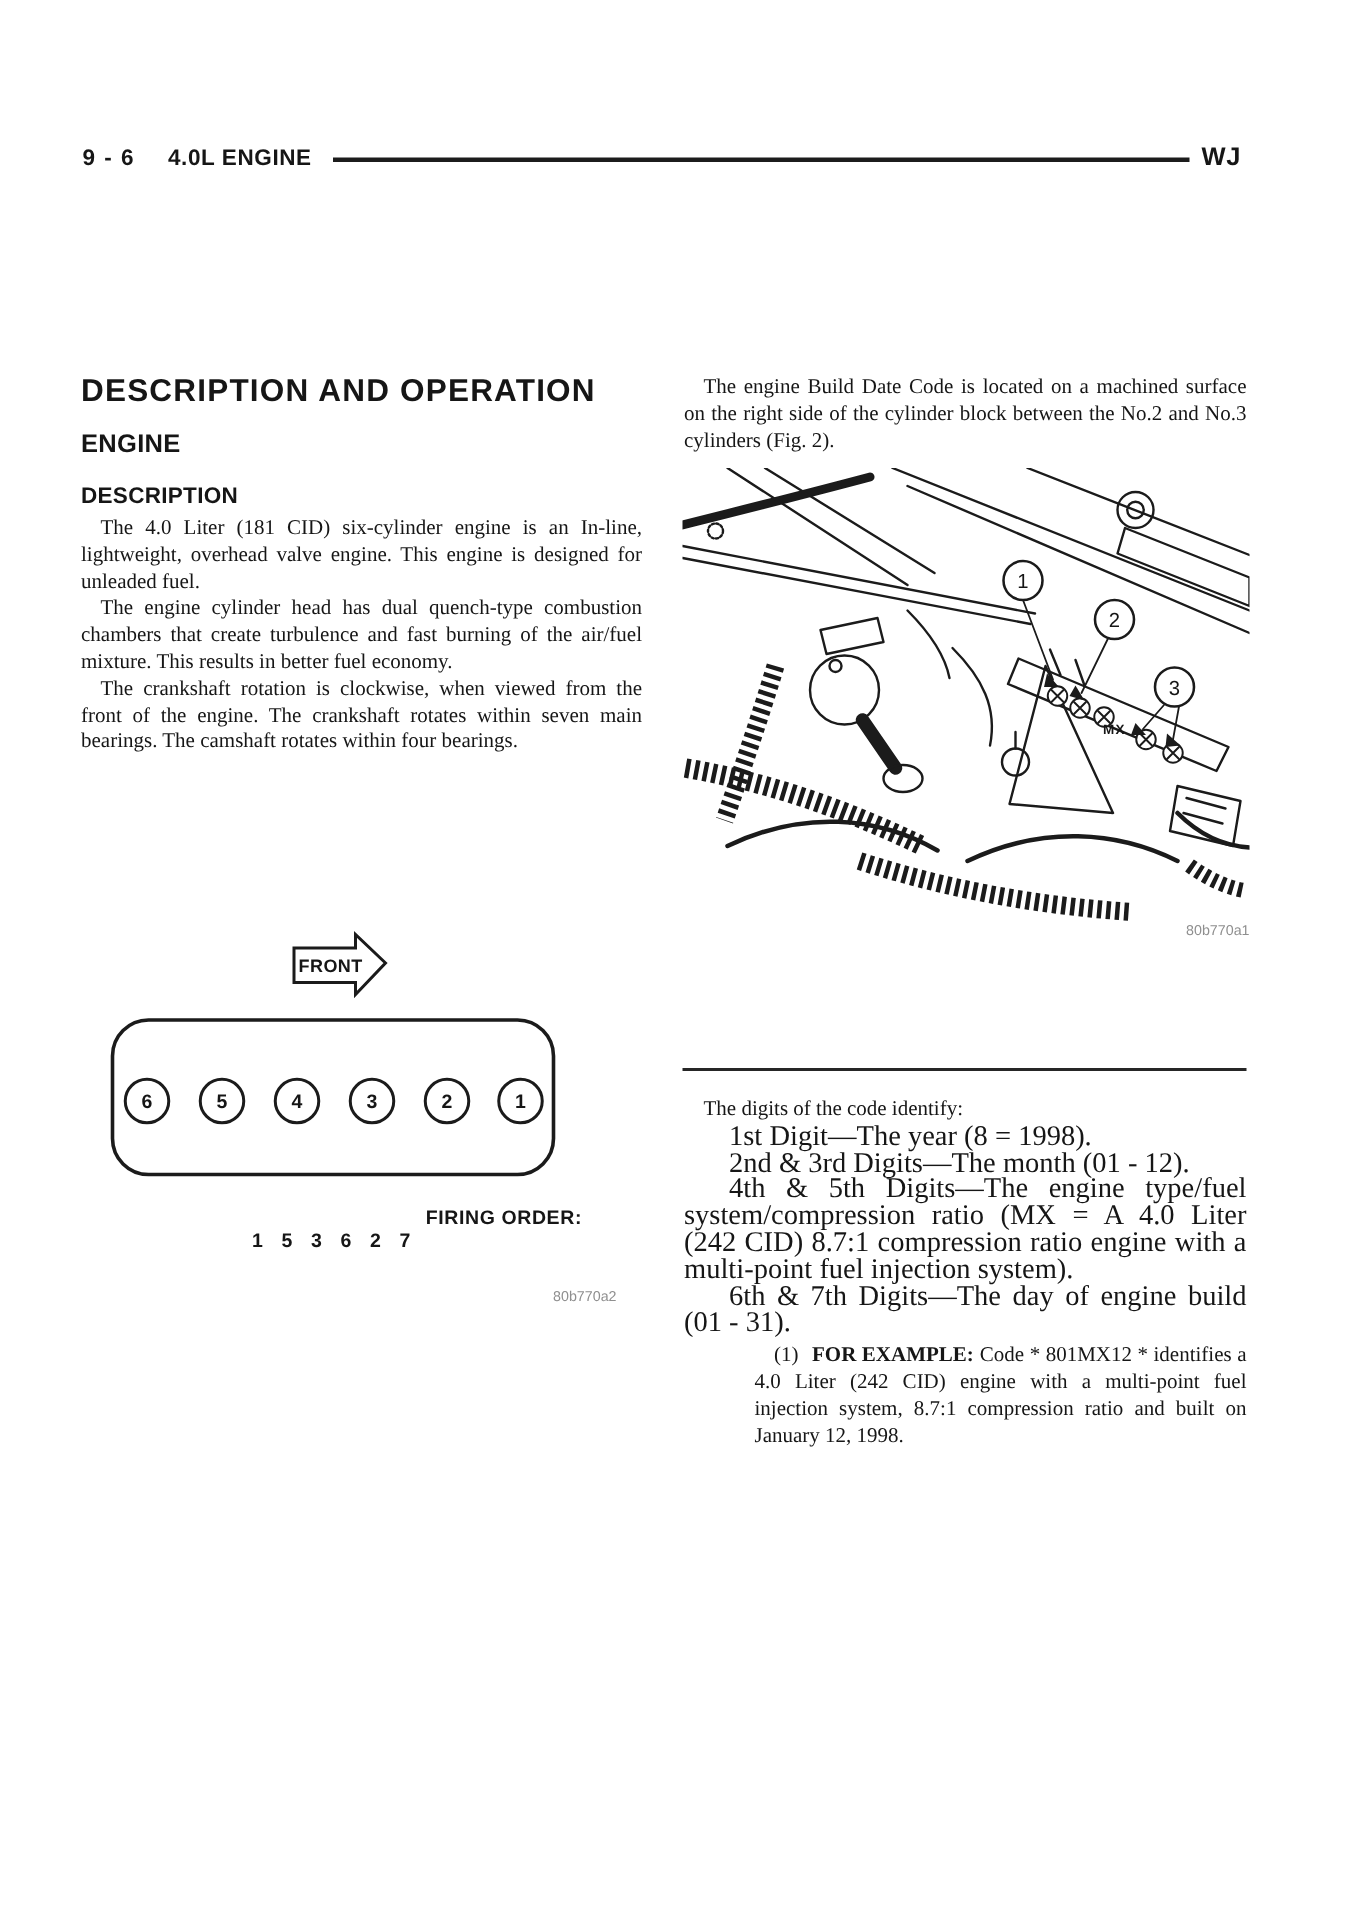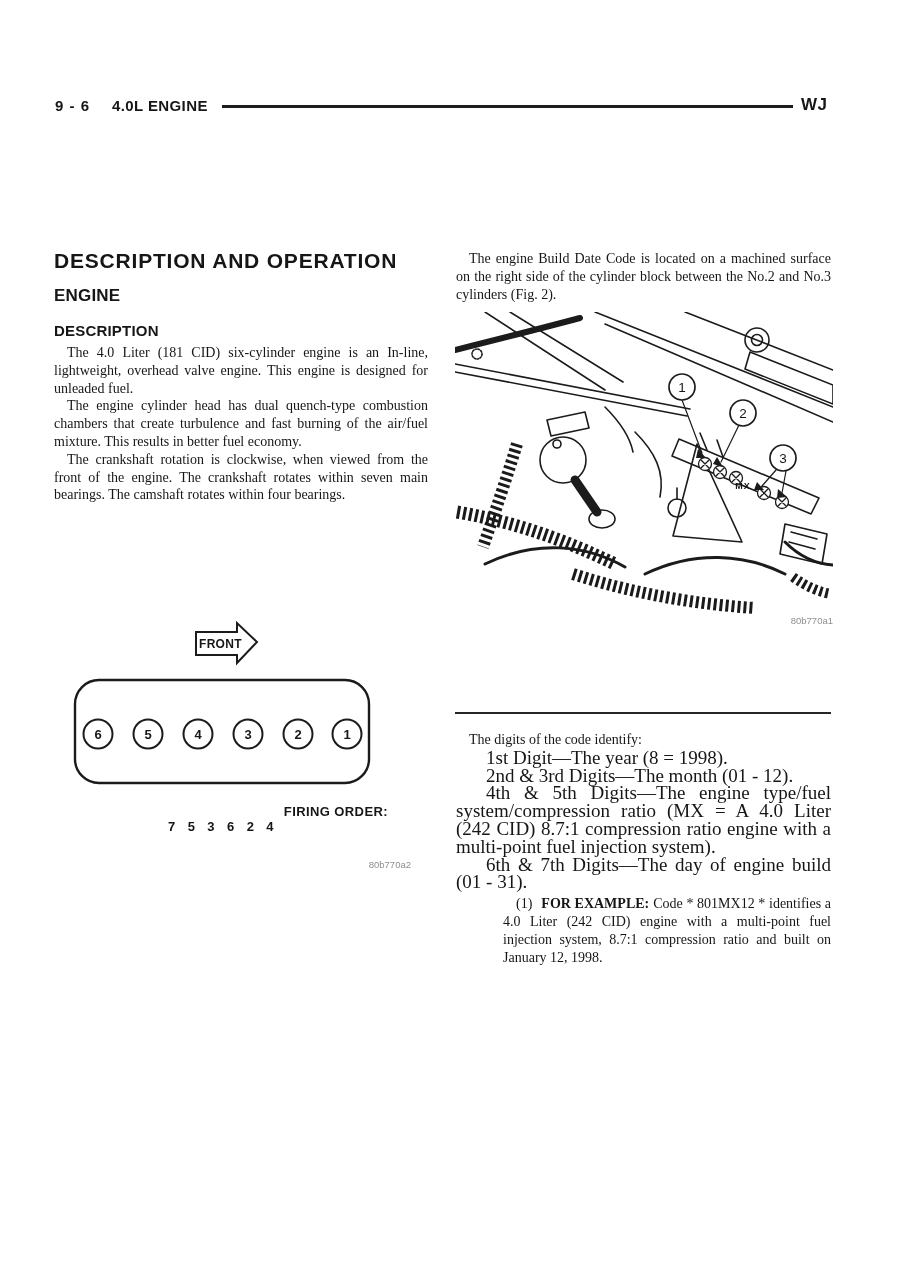--- a/index.html
+++ b/index.html
@@ -75,21 +75,21 @@
       </g>
       <text class="svg-label" x="145" y="36">FRONT</text>
       <text class="svg-num" x="44" y="126.5" text-anchor="middle">6</text>
       <text class="svg-num" x="94" y="126.5" text-anchor="middle">5</text>
       <text class="svg-num" x="144" y="126.5" text-anchor="middle">4</text>
       <text class="svg-num" x="194" y="126.5" text-anchor="middle">3</text>
       <text class="svg-num" x="244" y="126.5" text-anchor="middle">2</text>
       <text class="svg-num" x="293" y="126.5" text-anchor="middle">1</text>
     </svg>
     <div class="fig1-cap1">FIRING ORDER:</div>
-    <div class="fig1-cap2">7  5  3  6  2  4</div>
+    <div class="fig1-cap2">1  5  3  6  2  7</div>
     <div class="fig1-code">80b770a2</div>
   </div>
 
   <div class="col-right-top">
     <p class="body">The engine Build Date Code is located on a machined surface on the right side of the cylinder block between the No.2 and No.3 cylinders (Fig. 2).</p>
   </div>
 
   <div class="fig2">
     <svg width="378" height="333" viewBox="0 0 378 333">
       <g fill="none" stroke="#1b1b1b" stroke-width="1.6" stroke-linecap="round" stroke-linejoin="round">

